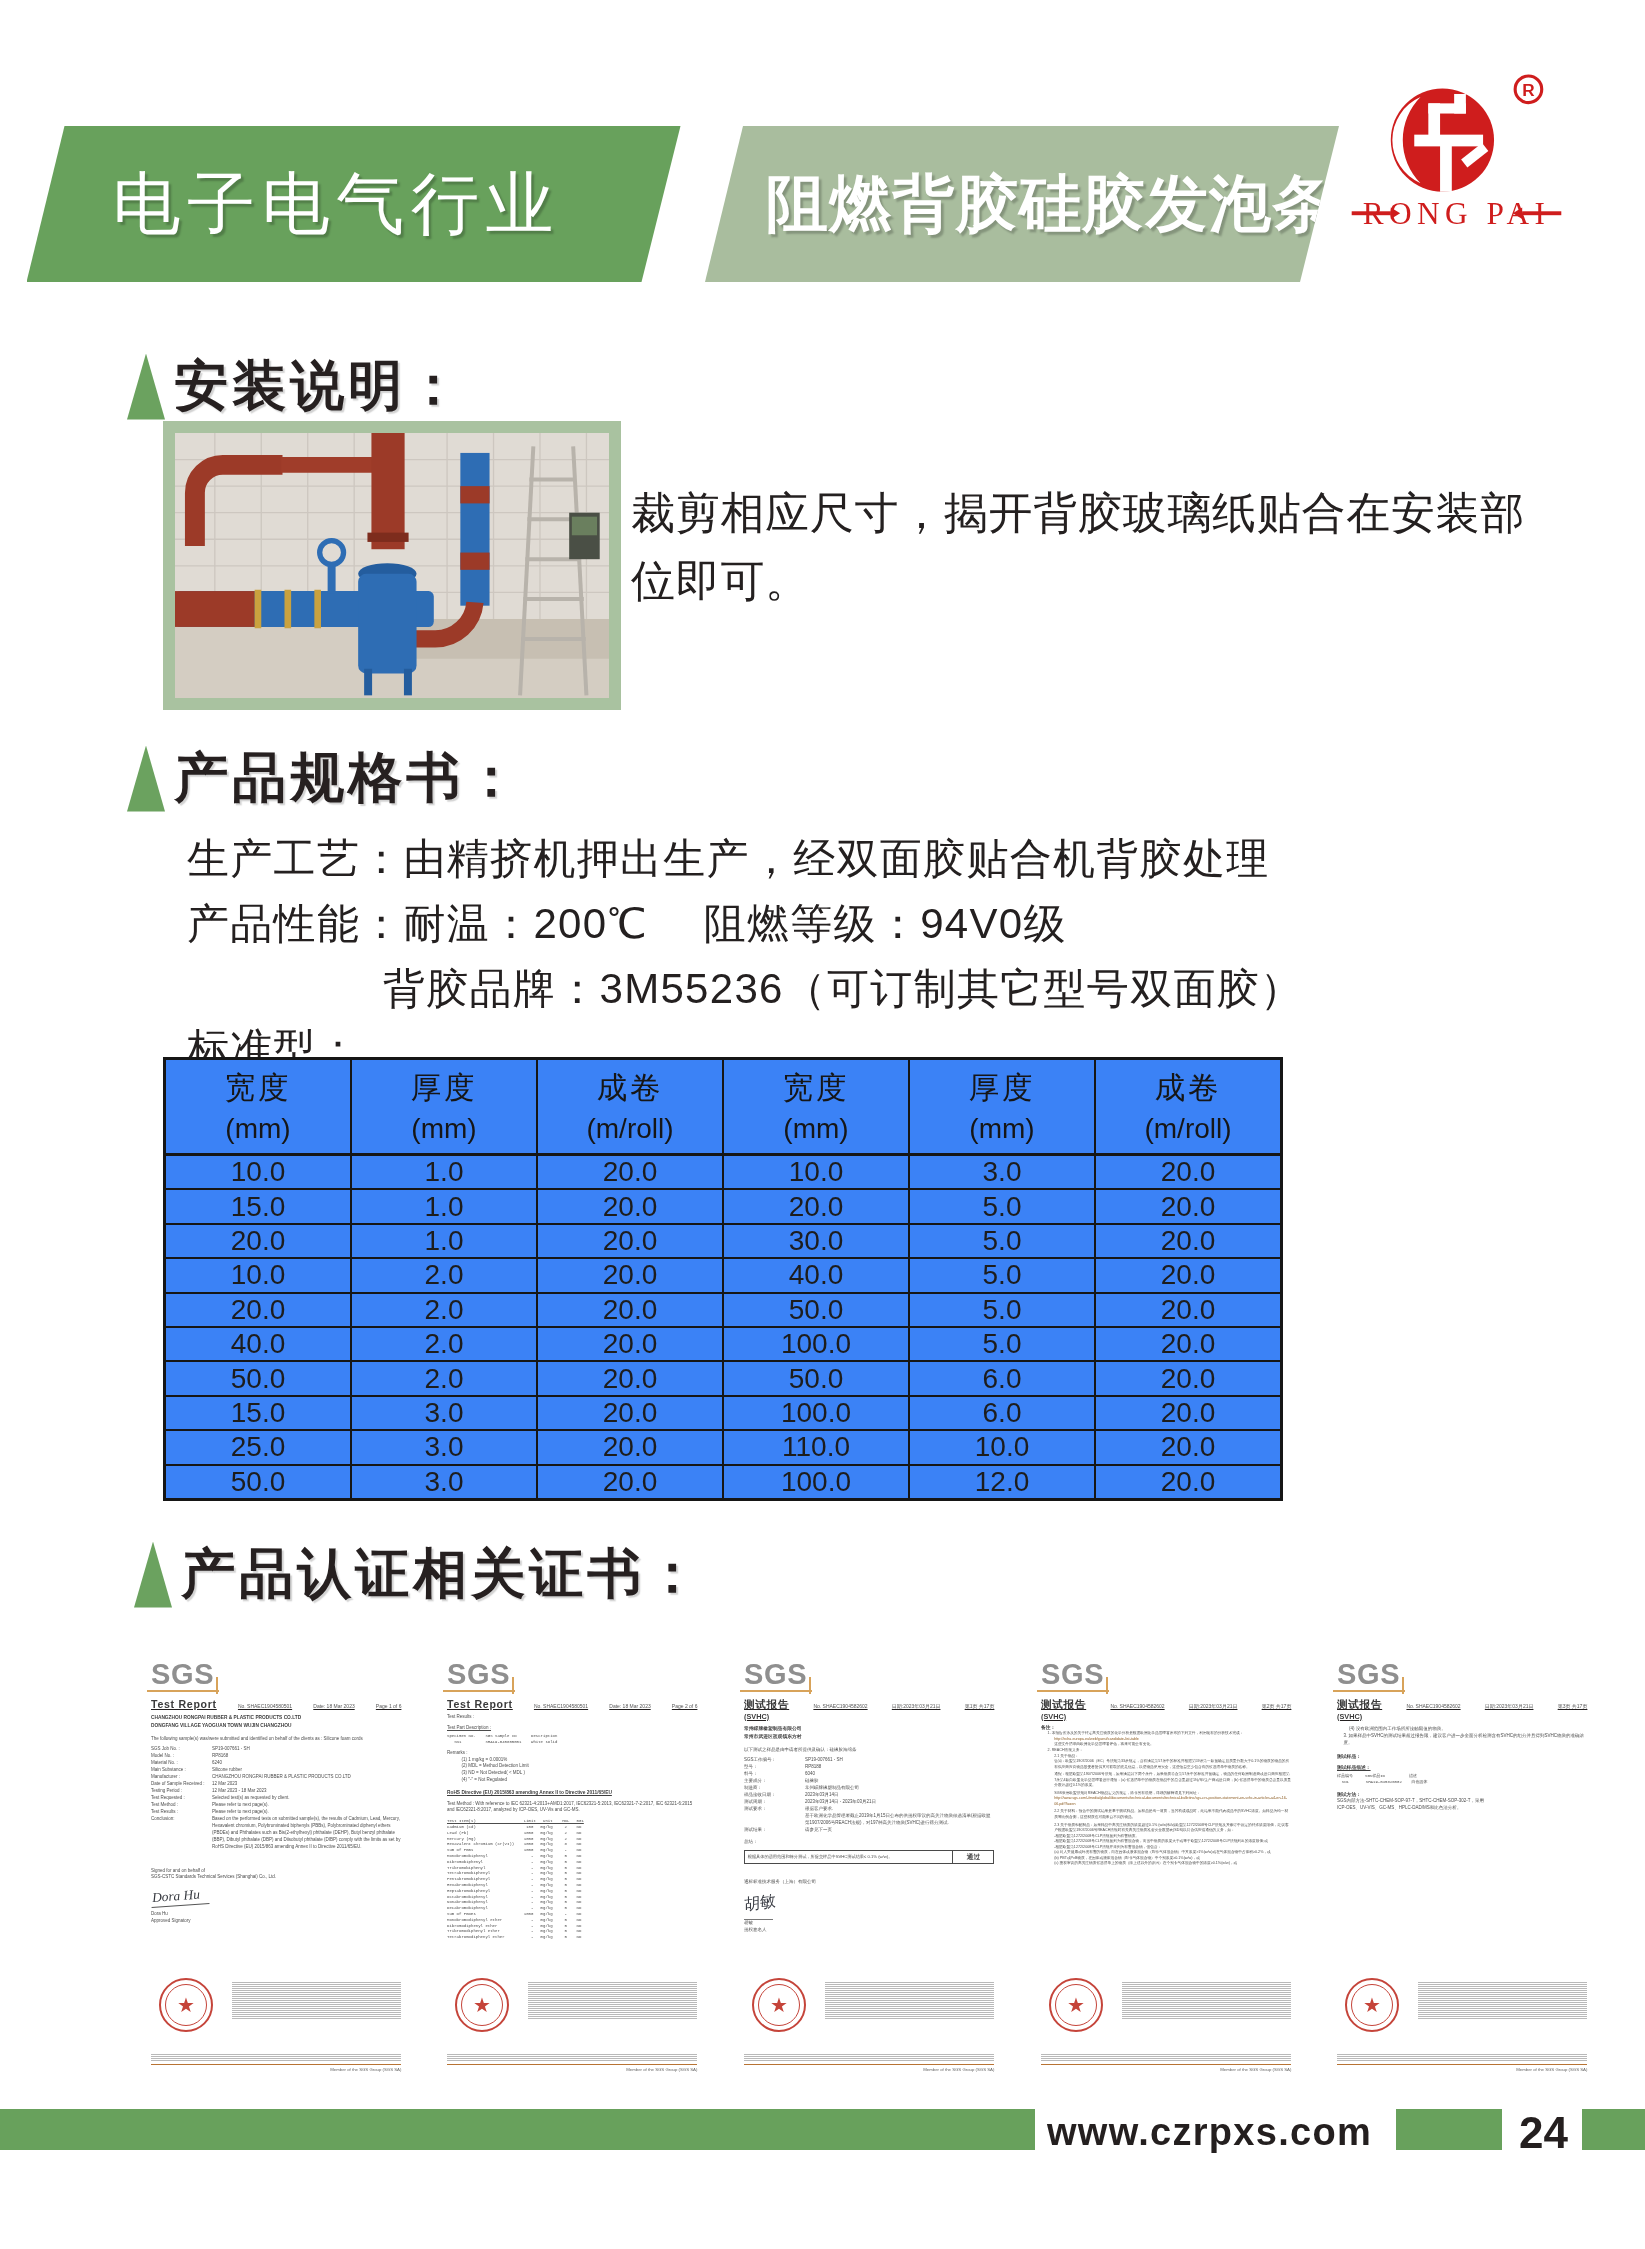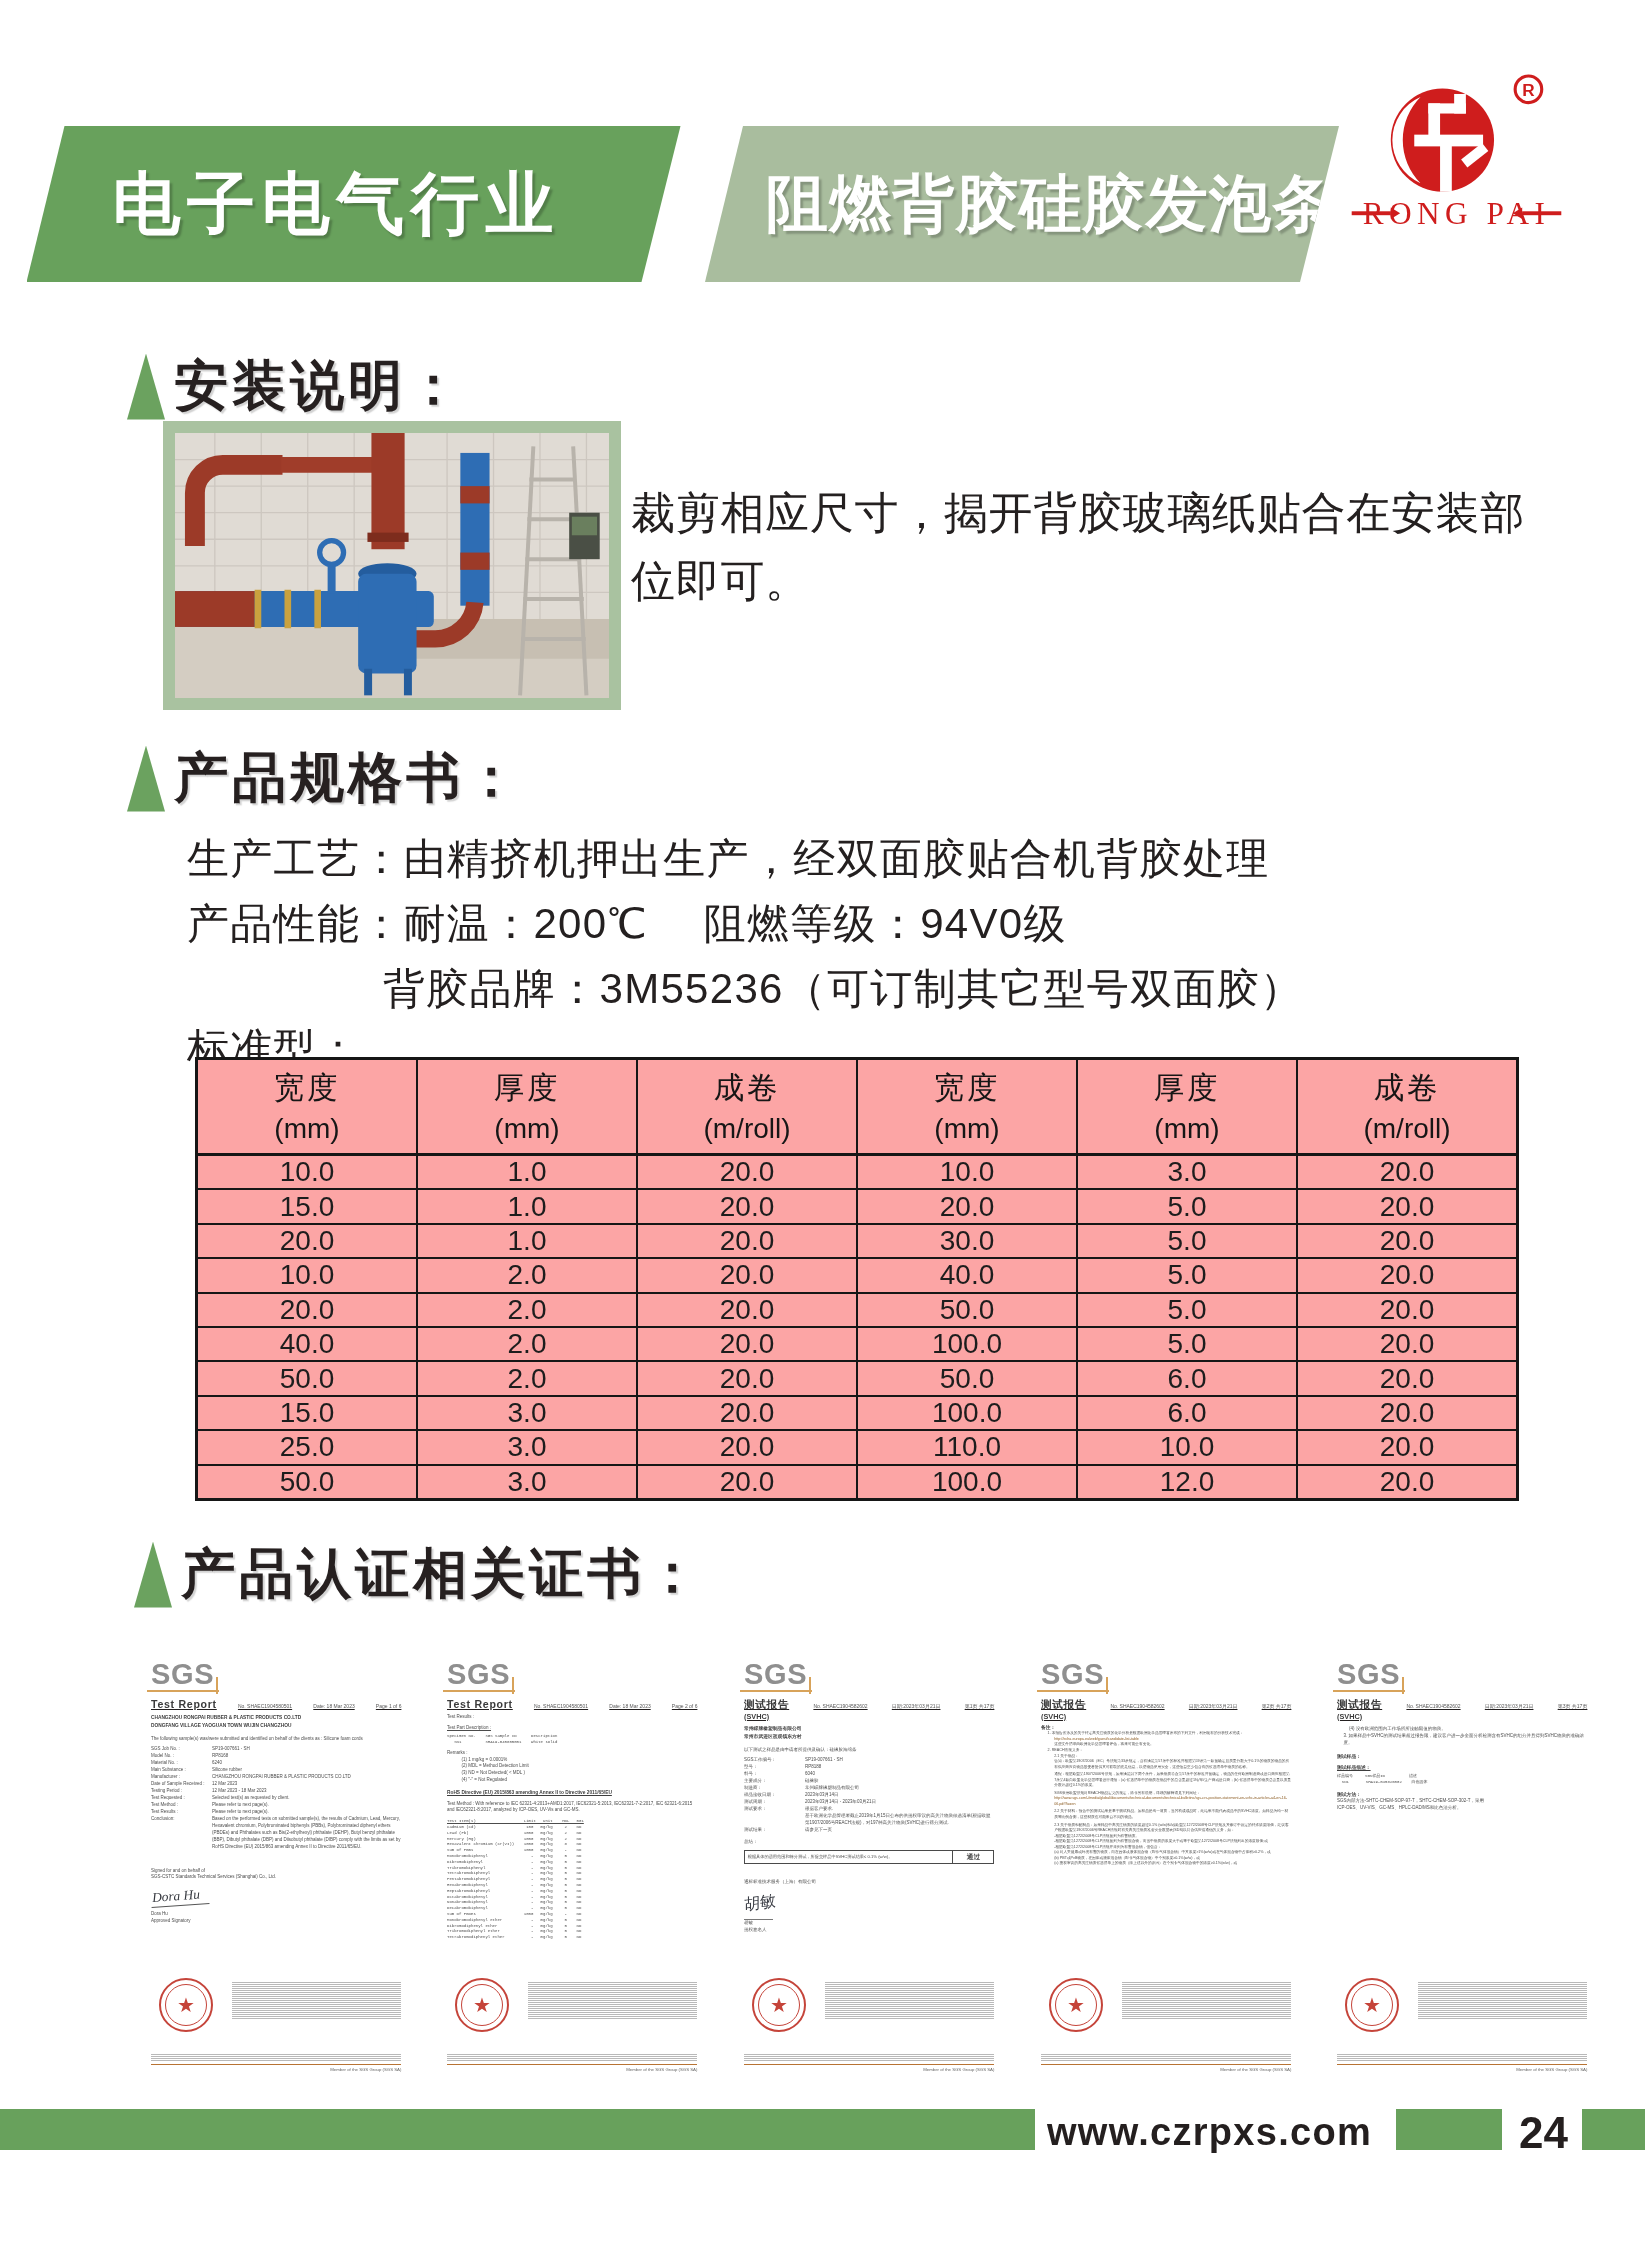--- a/index.html
+++ b/index.html
@@ -2,36 +2,36 @@
 <html style="font-size:10.6px"><head>
 <meta charset="utf-8">
 <style>
   html,body{margin:0;padding:0;background:#ffffff;}
   body{width:1646px;height:2250px;overflow:hidden;font-family:"Liberation Sans",sans-serif;color:#242020;position:relative;}
   .abs{position:absolute;}
   
   .banner{position:absolute;top:126px;height:156px;display:flex;align-items:center;}
   .banner-left{left:26.5px;width:654px;background:#68a15c;-webkit-clip-path:polygon(38px 0,654px 0,615px 156px,0 156px);clip-path:polygon(38px 0,654px 0,615px 156px,0 156px);}
   .banner-right{left:705px;width:634px;background:#a9bd9e;-webkit-clip-path:polygon(38px 0,634px 0,595px 156px,0 156px);clip-path:polygon(38px 0,634px 0,595px 156px,0 156px);}
-  .banner-left .bt{margin-left:86px;font-size:68px;font-weight:bold;color:#fff;letter-spacing:6.6px;text-shadow:2.7px 2.7px 2px rgba(0,0,0,.22);}
+  .banner-left .bt{margin-left:86px;font-size:68px;font-weight:normal;color:#fff;letter-spacing:6.6px;text-shadow:2.7px 2.7px 2px rgba(0,0,0,.22);}
   .banner-right .bt{margin-left:61px;font-size:62px;font-weight:bold;color:#fff;letter-spacing:1.3px;text-shadow:2.7px 2.7px 2px rgba(0,0,0,.22);}
   .logo-wrap{left:1347px;top:58px;width:219px;height:219px;}
   
   .sec-head{position:absolute;display:flex;align-items:center;gap:9.3px;}
   .tri{width:38px;height:66px;background:#6ba25f;-webkit-clip-path:polygon(50% 0,100% 100%,0 100%);clip-path:polygon(50% 0,100% 100%,0 100%);flex:none;}
   .sec-head .ht{font-size:54px;font-weight:bold;color:#262020;letter-spacing:4px;text-shadow:2px 2px 1.3px rgba(0,0,0,.18);}
   
   .photo-frame{left:163px;top:421px;width:458px;height:289px;background:#a9c2a0;padding:12px;box-sizing:border-box;}
   .photo-frame svg{display:block;width:100%;height:100%;}
   .install-par{left:631px;top:479px;width:893px;}
   .install-par div{font-size:44px;line-height:68px;color:#242020;letter-spacing:0.7px;white-space:nowrap;}
   
   .spec-line{position:absolute;left:187px;font-size:42px;color:#242020;letter-spacing:1.3px;white-space:nowrap;}
   
-  .spec-table{position:absolute;left:163px;top:1057px;width:1324px;height:444px;border:3.3px solid #161616;box-sizing:border-box;display:flex;flex-direction:column;background:#fca5a5;margin-left:32px;}
+  .spec-table{position:absolute;left:163px;top:1057px;width:1120px;height:444px;border:3.3px solid #161616;box-sizing:border-box;display:flex;flex-direction:column;background:#3b82f6;}
   .t-head{display:flex;height:93px;border-bottom:3.3px solid #161616;flex:none;}
   .t-row{display:flex;flex:1;border-bottom:2.7px solid #161616;}
   .t-row:last-child{border-bottom:none;}
   .t-cell{flex:1;border-right:2px solid #161616;display:flex;align-items:center;justify-content:center;font-size:28px;color:#1d1d1d;}
   .t-cell:last-child{border-right:none;}
   .t-hcell{flex:1;border-right:2px solid #161616;display:flex;flex-direction:column;align-items:center;justify-content:center;gap:4px;}
   .t-hcell:last-child{border-right:none;}
   .t-hcell .tt{font-size:30.5px;color:#161616;letter-spacing:2.7px;}
   .t-hcell .tu{font-size:28px;color:#161616;}
   

